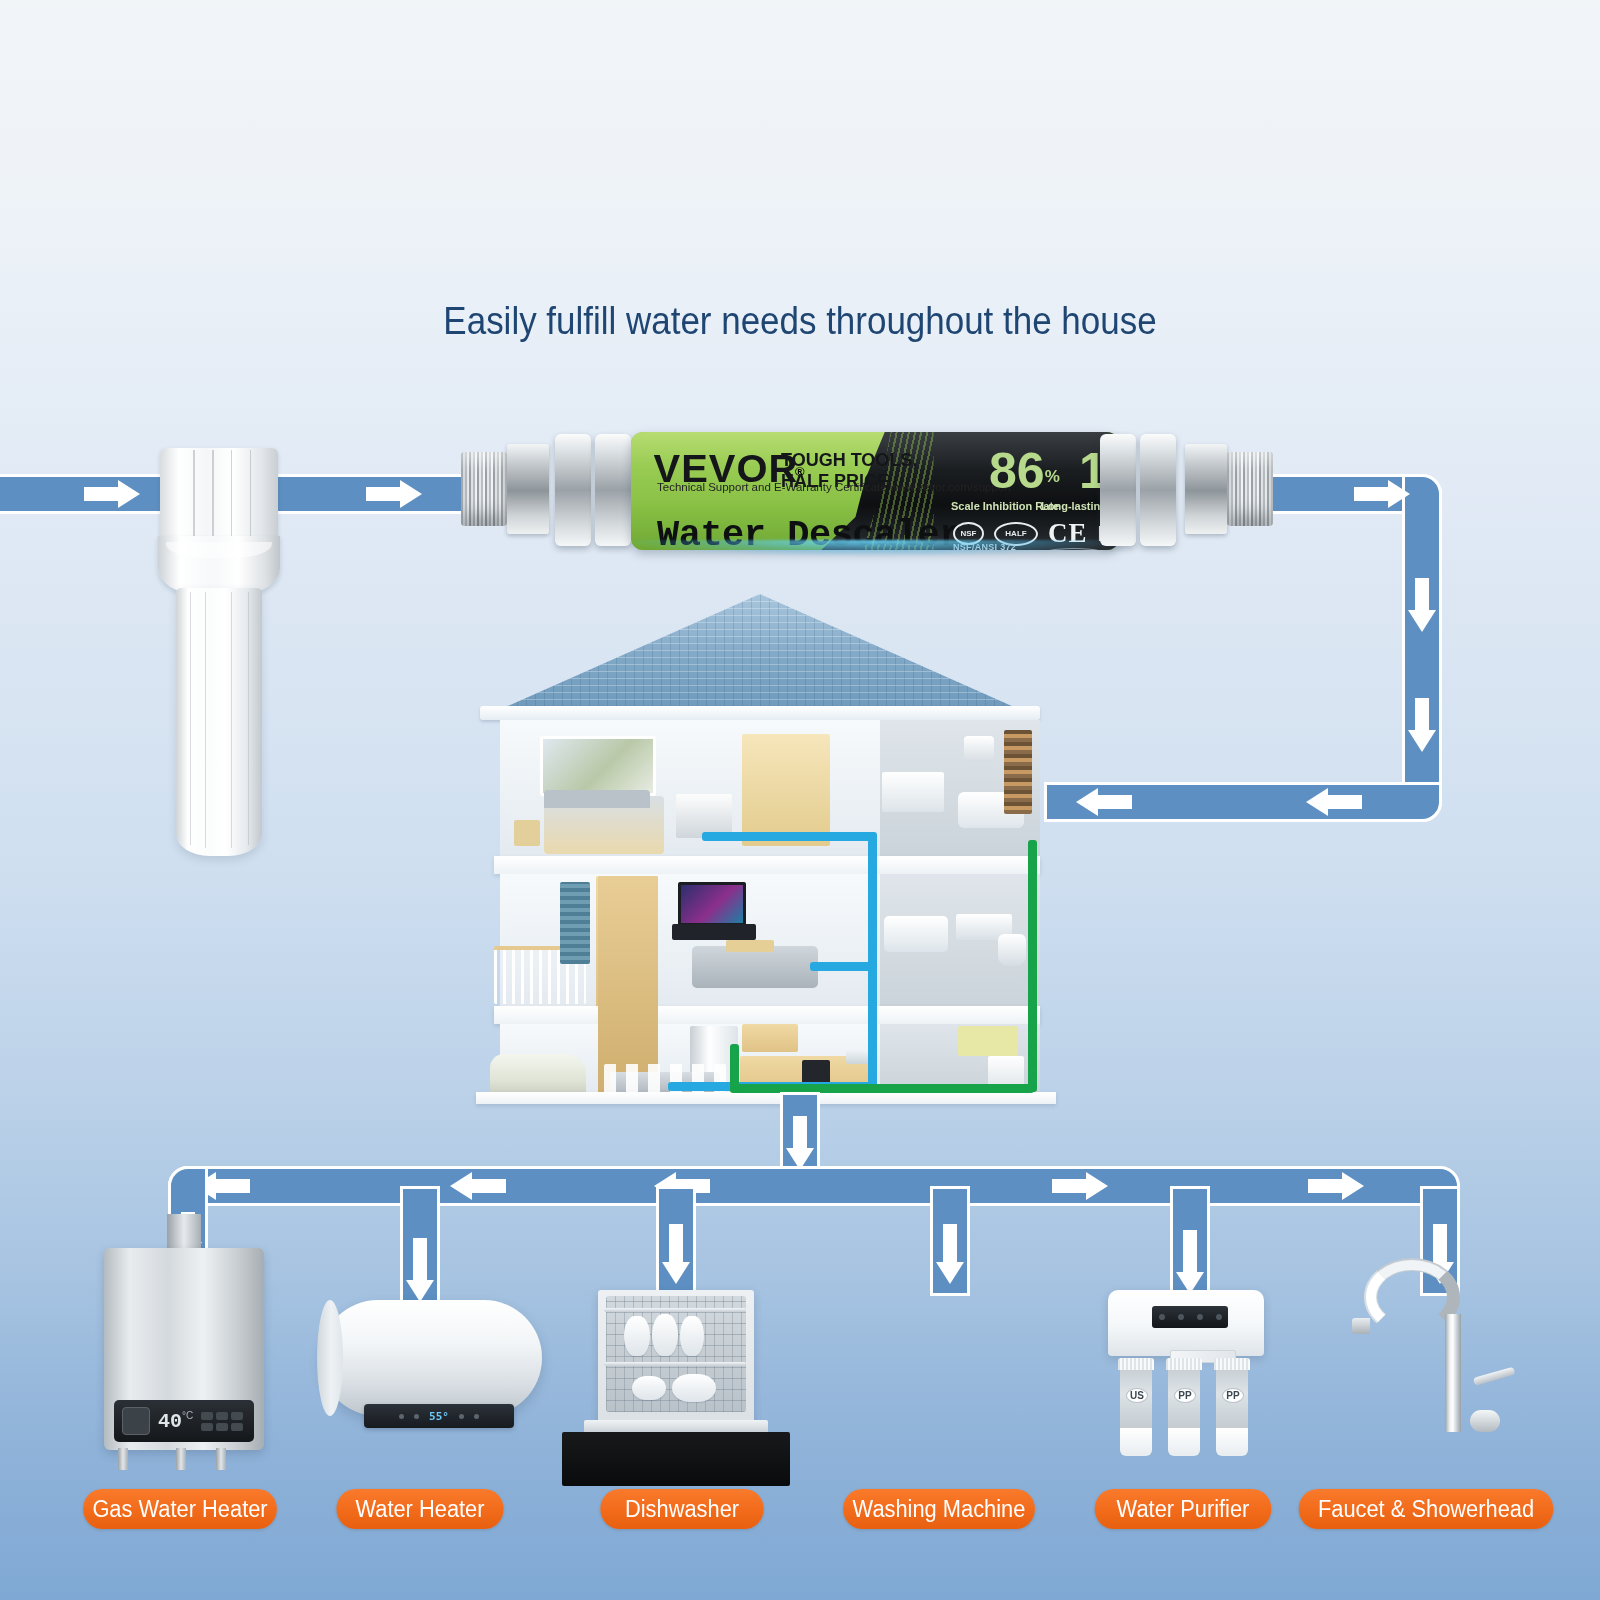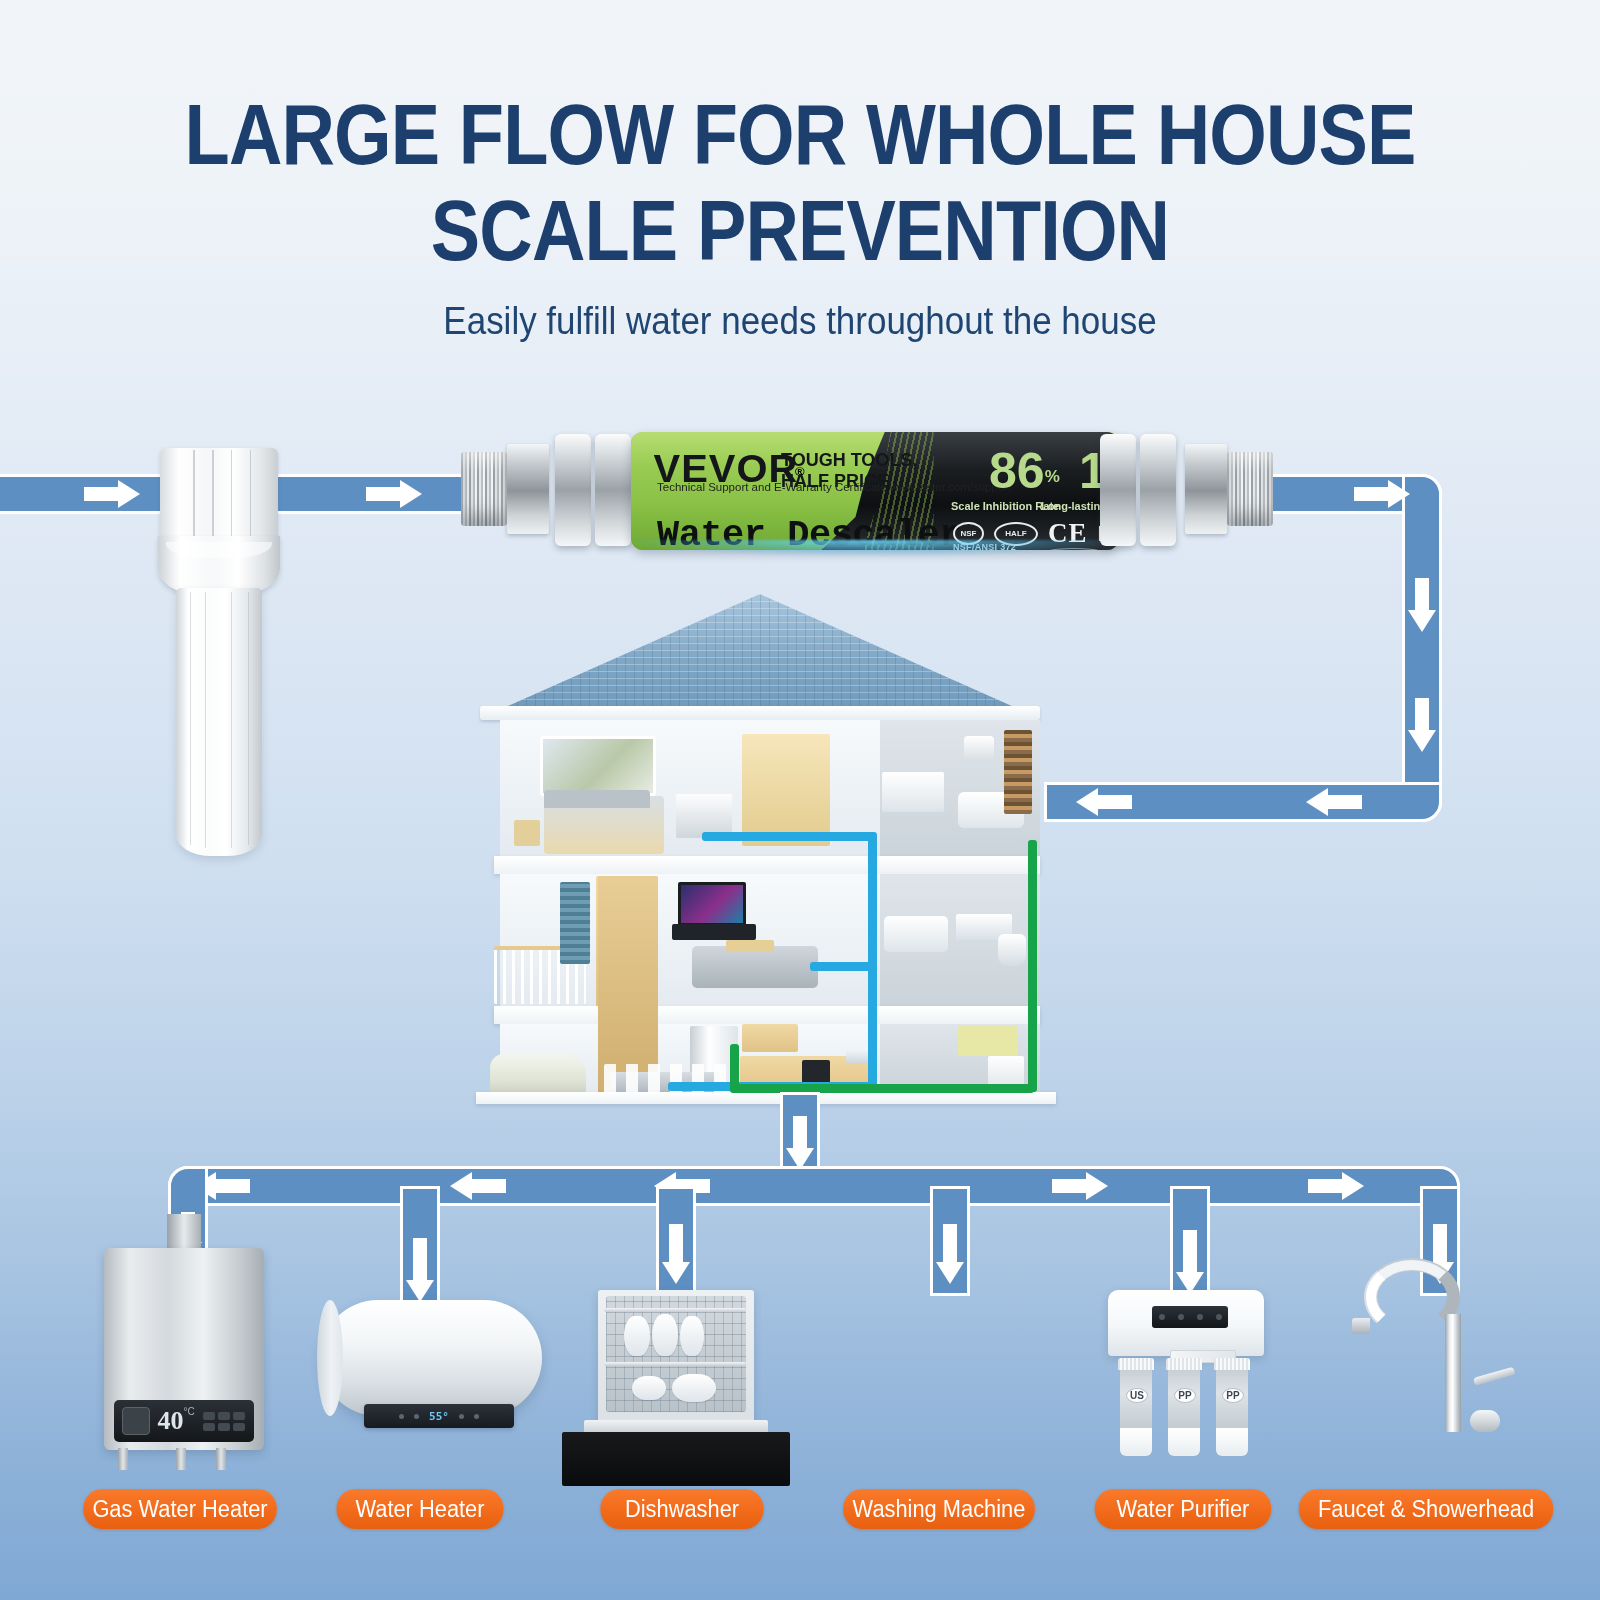--- a/index.html
+++ b/index.html
@@ -318,21 +318,21 @@
   .gwh-panel {
     position:absolute; left:10px; top:152px; width:140px; height:42px;
     border-radius:5px; background: linear-gradient(180deg,#2b3036,#14171a);
     display:flex; align-items:center; padding:0 8px; box-sizing:border-box;
     gap:8px;
   }
   .gwh-icon {
     width: 26px; height:26px; border-radius:4px;
     background:#3b4248; border:1px solid #5a6168;
   }
-  .gwh-temp { color:#dfe6ea; font-size:26px; font-weight:700; font-family:Liberation Serif, serif;}
+  .gwh-temp { color:#dfe6ea; font-size:20px; font-weight:700; font-family:Liberation Mono, monospace;}
   .gwh-unit { color:#aab3b9; font-size:10px; vertical-align:top; }
   .gwh-btns { display:flex; flex-wrap:wrap; gap:3px; width:44px; }
   .gwh-b { width:12px; height:8px; background:#434a50; border-radius:2px; }
   .gwh-pipe {
     position:absolute; width:10px; height:22px; top:200px;
     background: linear-gradient(90deg,#9aa1a7,#e2e6e9,#a8afb4);
   }
   .gwh-flue {
     position:absolute; left:63px; top:-34px; width:34px; height:36px;
     background: linear-gradient(90deg,#9aa1a7,#e6eaec,#a8afb4);
@@ -534,24 +534,20 @@
     box-sizing: border-box;
     transform: scaleX(0.95);
     box-shadow: 0 1px 3px rgba(60,40,20,.18);
   }
 </style>
 </head>
 <body>
 
 <div id="page">
 
-  <div class="headline-block">
-    <div class="headline-line">LARGE FLOW FOR WHOLE HOUSE</div>
-    <div class="headline-line">SCALE PREVENTION</div>
-  </div>
   <div class="subhead">Easily fulfill water needs throughout the house</div>
 
   <div class="pipe pipe-out" style="left:-6px; top:474px; width:490px; height:40px; border-left:none;"></div>
 
   <div>
     <div class="arr-shaft" style="left:84px; top:487px; width:34px; height:14px;"></div>
     <div class="arr-head" style="left:118px; top:480px; border-top:14px solid transparent; border-bottom:14px solid transparent; border-left:22px solid #ffffff;"></div>
   </div>
 
   <div>

